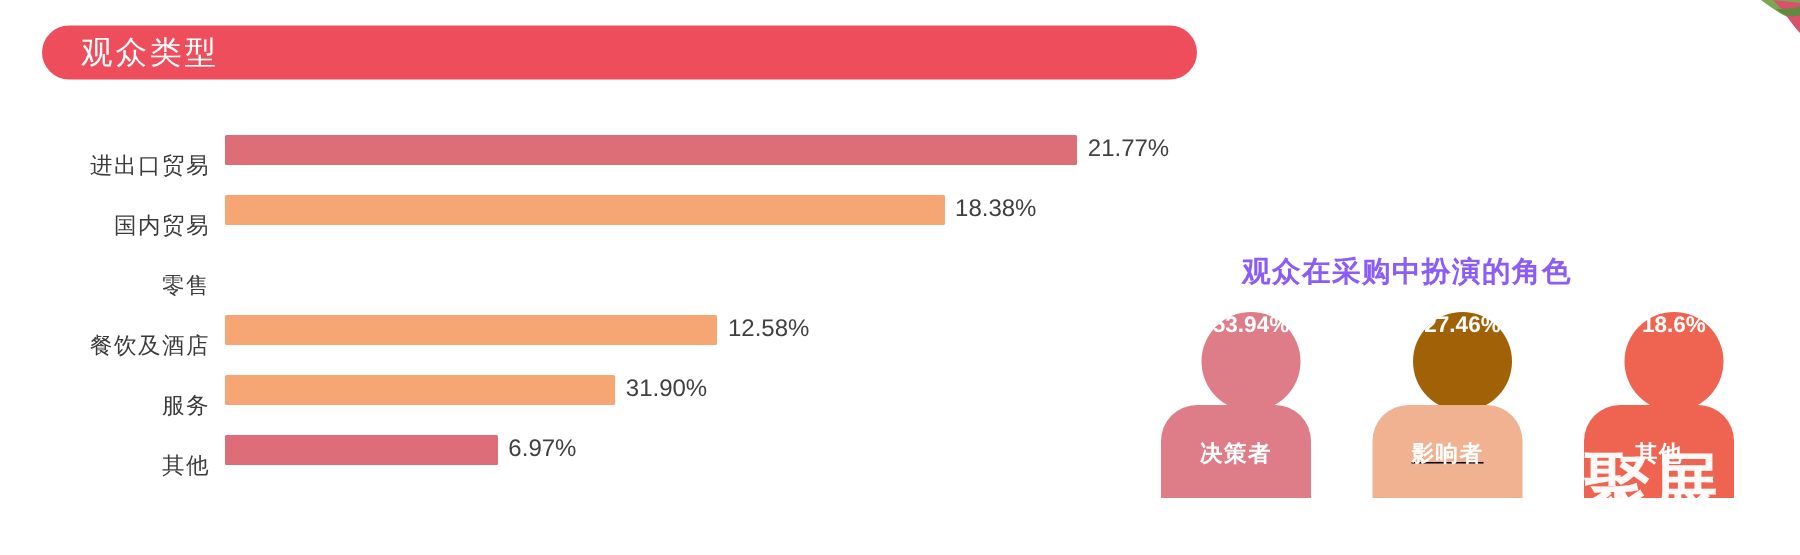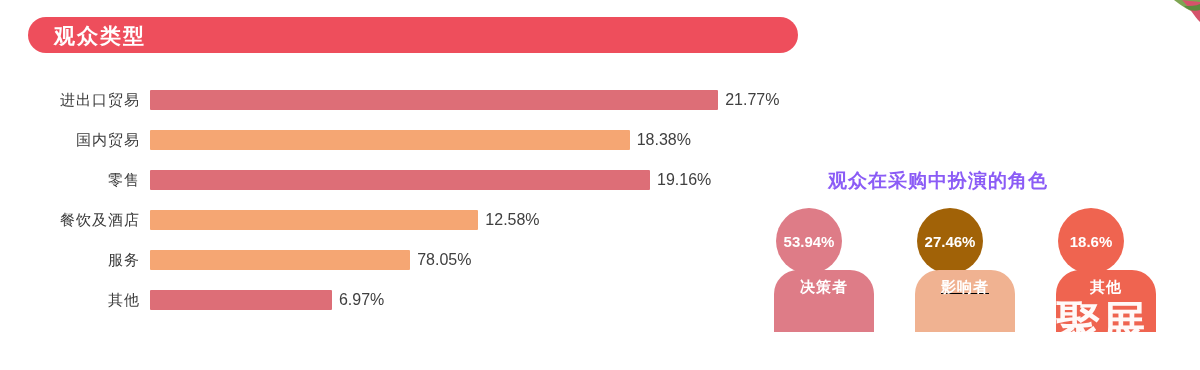--- a/index.html
+++ b/index.html
@@ -13,27 +13,27 @@
 
   
   .leaf{position:absolute;top:0;right:0;width:70px;height:26px;overflow:hidden;pointer-events:none;}
 
   
   .banner{
     position:absolute;left:28px;top:17px;width:770px;height:36px;
     border-radius:18px;display:flex;align-items:center;
   }
   .banner-text{
-    margin-left:26px;color:#ffffff;font-size:21px;font-weight:bold;
+    margin-left:26px;color:#ffffff;font-size:21px;font-weight:normal;
     letter-spacing:2px;line-height:1;
   }
 
   
   .bars{position:absolute;left:0;top:80px;width:800px;}
-  .bar-row{height:40px;display:flex;align-items:center;}
+  .bar-row{height:40px;display:flex;align-items:flex-end;}
   .bar-label{
     width:150px;text-align:right;padding-right:10px;box-sizing:border-box;
     font-size:15px;color:#3b3b3b;white-space:nowrap;letter-spacing:1px;
   }
   .bar-track{flex:1;display:flex;align-items:center;height:100%;}
   .bar-fill{height:20px;border-radius:1px;}
   .bar-value{
     margin-left:7px;font-size:16px;color:#404040;white-space:nowrap;
   }
 
@@ -42,32 +42,32 @@
   .roles-title{
     position:absolute;left:68px;top:8px;
     font-size:19px;font-weight:bold;letter-spacing:1px;white-space:nowrap;
   }
   .figures{position:absolute;left:0;top:48px;width:440px;height:160px;}
   .figure{position:absolute;top:0;width:100px;height:160px;}
   .figure.f0{left:14px;}
   .figure.f1{left:155px;}
   .figure.f2{left:296px;}
   .fig-head{
-    position:absolute;left:2px;top:0;width:66px;height:66px;border-radius:50%;
-    display:flex;align-items:center;justify-content:center;
+    position:absolute;left:27px;top:0;width:66px;height:66px;border-radius:50%;
+    display:flex;align-items:flex-start;justify-content:center;
   }
   .fig-pct{color:#ffffff;font-size:15px;font-weight:bold;letter-spacing:0px;}
   .fig-body{
     position:absolute;left:0;top:62px;width:100px;height:62px;
     border-radius:24px 24px 0 0;
     display:flex;align-items:flex-start;justify-content:center;
   }
   .fig-name{
     color:#ffffff;font-size:15px;font-weight:bold;letter-spacing:1px;
-    margin-top:8px;white-space:nowrap;
+    margin-top:23px;white-space:nowrap;
   }
 
   
   .watermark{
     position:absolute;left:1055px;top:300px;width:150px;height:70px;
     pointer-events:none;user-select:none;
   }
   .wm-top{
     position:absolute;left:0;top:0;font-size:46px;font-weight:bold;
     color:rgba(255,255,255,0.96);letter-spacing:0px;line-height:1;
@@ -109,40 +109,36 @@
     <div class="bar-row">
       <div class="bar-label">国内贸易</div>
       <div class="bar-track">
         <div class="bar-fill" style="width: 479.718px; background: rgb(245, 166, 115);"></div>
         <div class="bar-value">18.38%</div>
       </div>
     </div>
 
     <div class="bar-row">
       <div class="bar-label">零售</div>
-      <div class="bar-track">
-        <div class="bar-fill" style="width: 500.076px; background: rgb(221, 110, 119);"></div>
-        <div class="bar-value">19.16%</div>
-      </div>
     </div>
 
     <div class="bar-row">
       <div class="bar-label">餐饮及酒店</div>
       <div class="bar-track">
         <div class="bar-fill" style="width: 328.338px; background: rgb(245, 166, 115);"></div>
         <div class="bar-value">12.58%</div>
       </div>
     </div>
 
 
     <div class="bar-row">
       <div class="bar-label">服务</div>
       <div class="bar-track">
         <div class="bar-fill" style="width: 260.217px; background: rgb(245, 166, 115);"></div>
-        <div class="bar-value">78.05%</div>
+        <div class="bar-value">31.90%</div>
       </div>
     </div>
 
     <div class="bar-row">
       <div class="bar-label">其他</div>
       <div class="bar-track">
         <div class="bar-fill" style="width: 181.917px; background: rgb(221, 110, 119);"></div>
         <div class="bar-value">6.97%</div>
       </div>
     </div>

